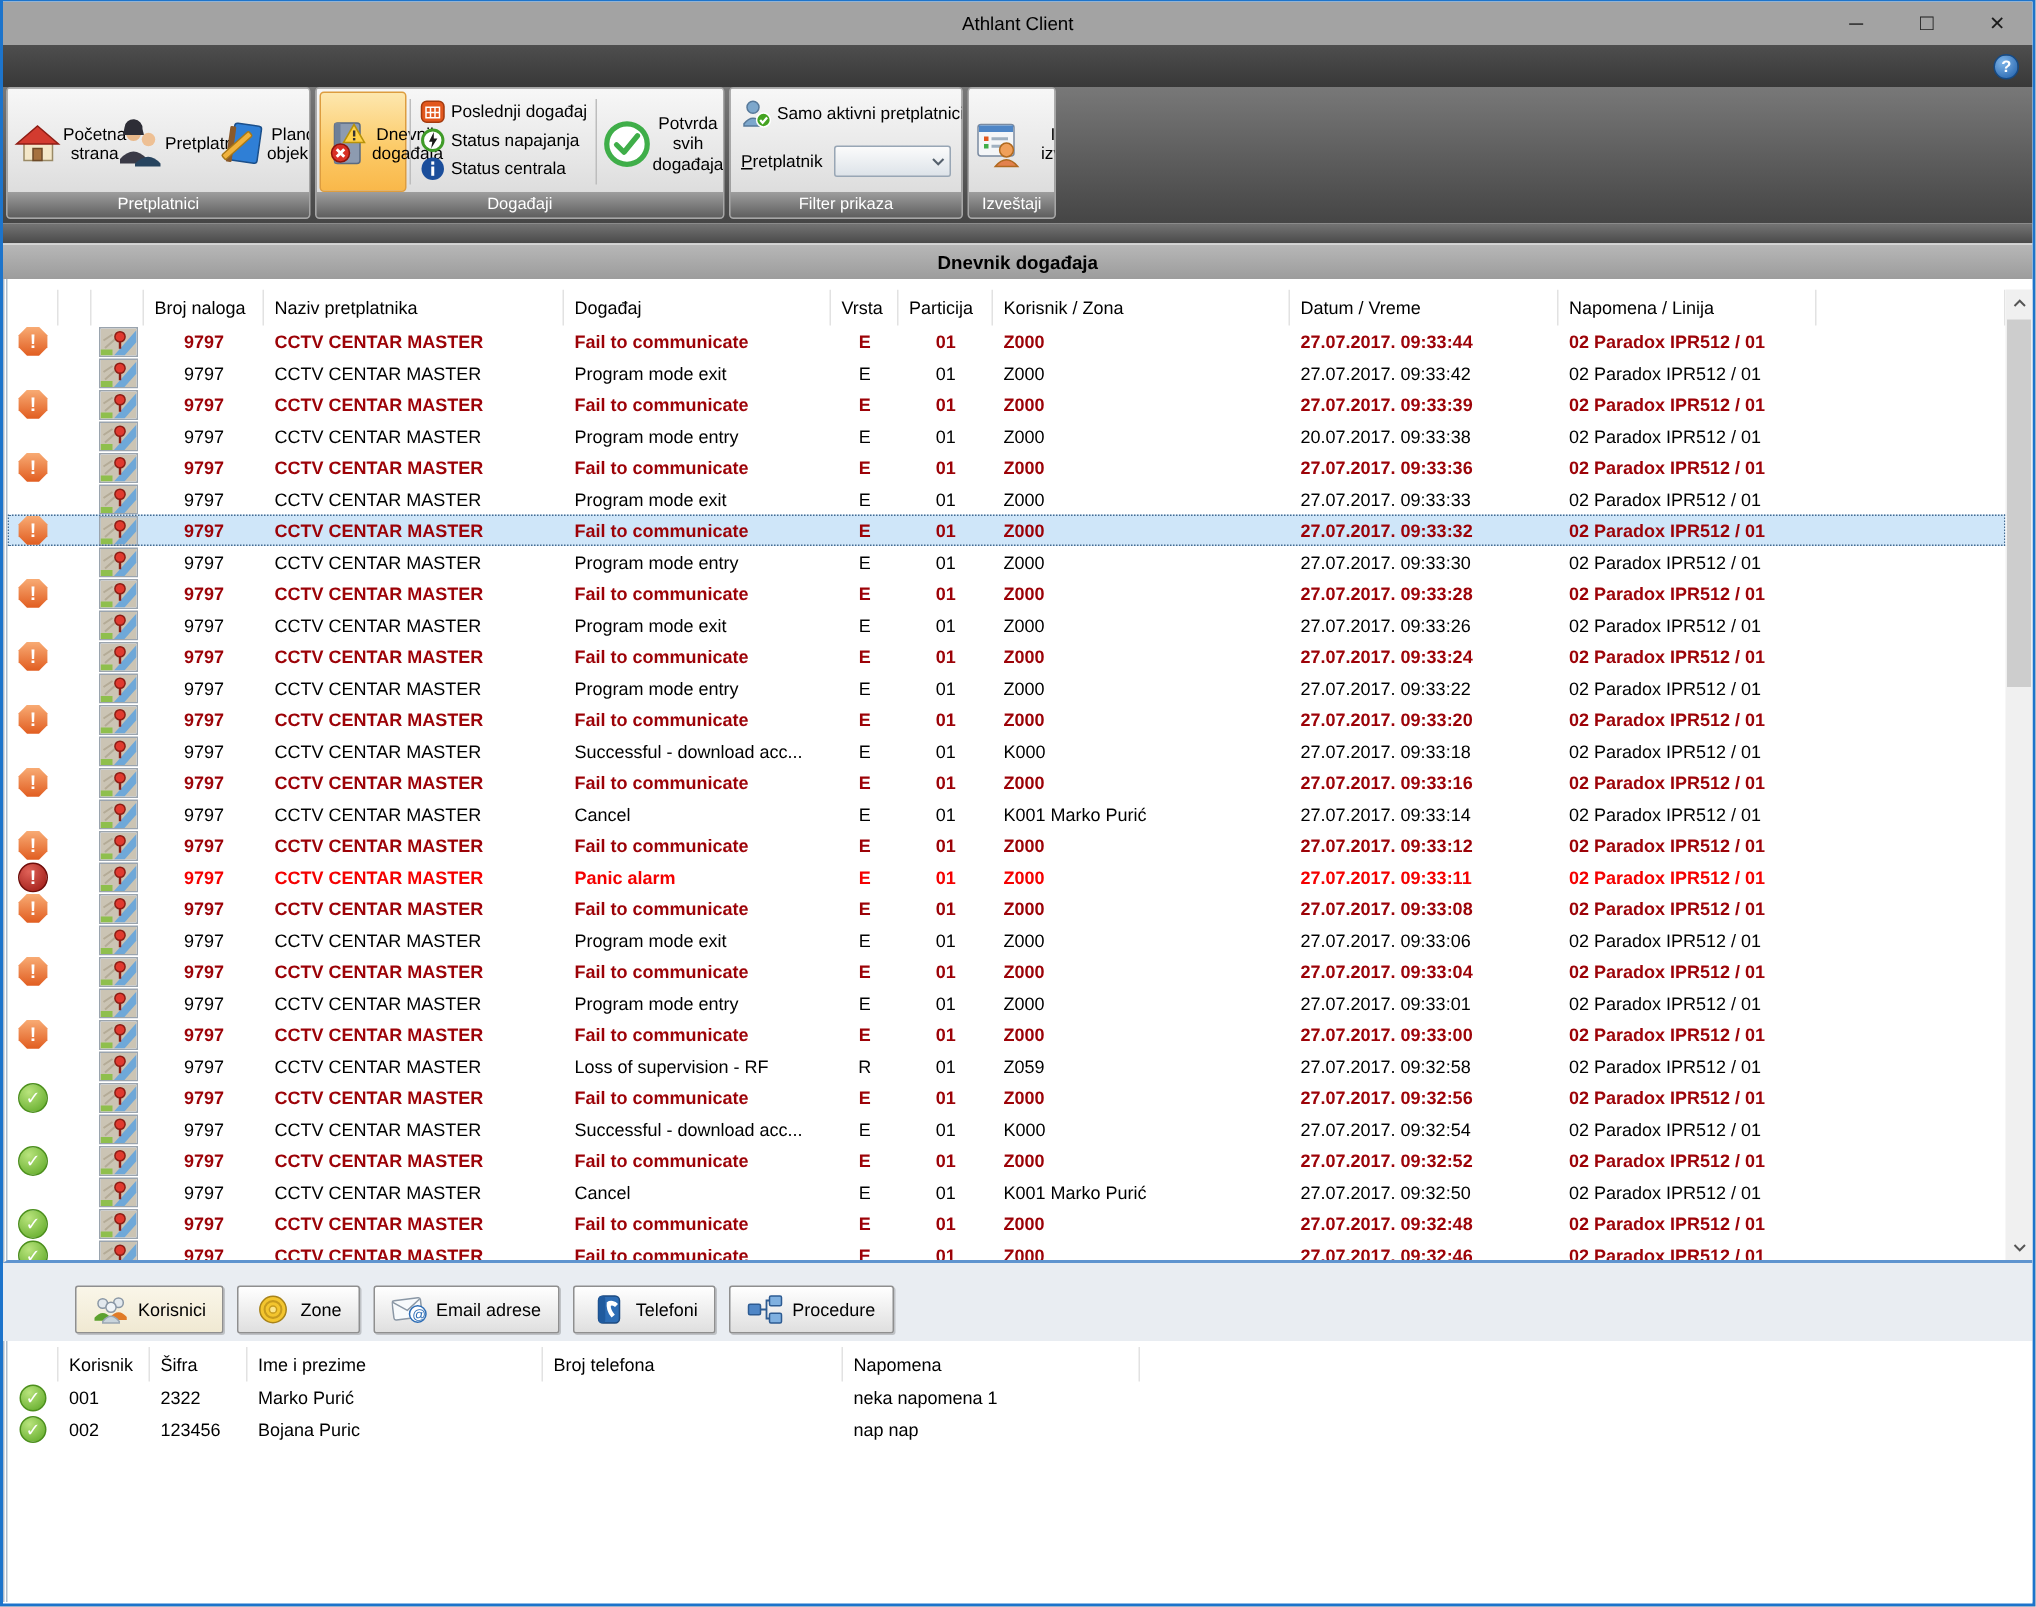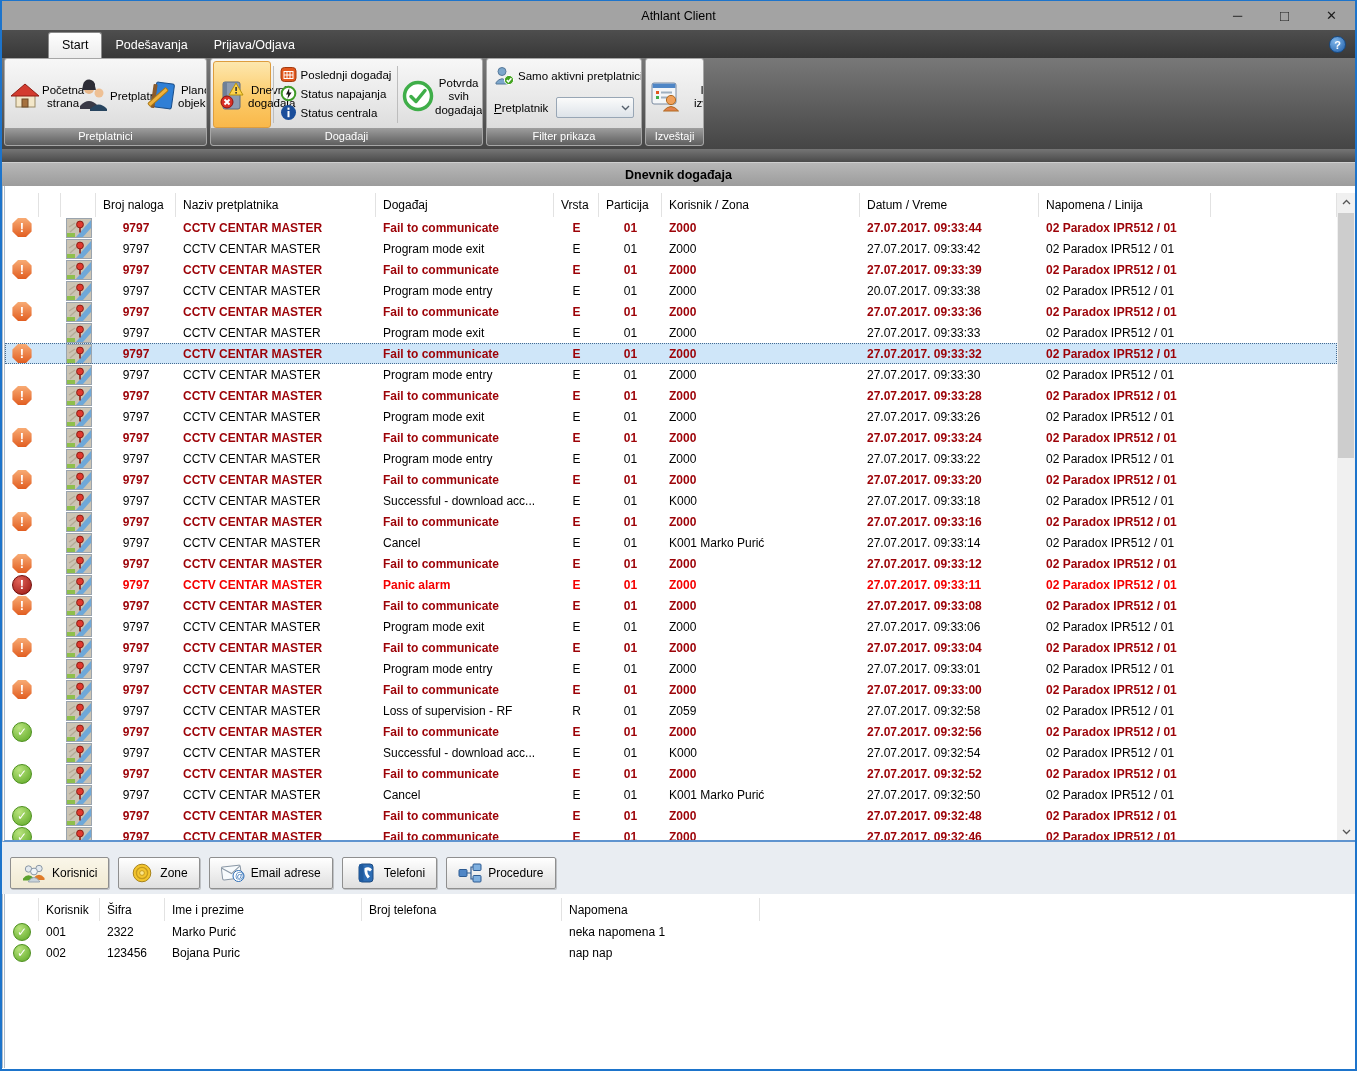--- a/index.html
+++ b/index.html
@@ -64,21 +64,21 @@
   .ic-map{width:26px;height:20px;flex:none;border:1px solid #9aa4ae;}
   
   .vscroll{position:absolute;right:0;top:7px;bottom:0;width:18px;background:#f0f0f0;}
   .sb-btn{position:absolute;left:0;width:18px;height:17px;display:flex;align-items:center;justify-content:center;color:#555;}
   .sb-up{top:0;} .sb-down{bottom:0;}
   .sb-thumb{position:absolute;left:1px;top:20px;width:16px;height:245px;background:#cdcdcd;}
   
   .btabs{height:52px;background:#e9edf2;display:flex;align-items:flex-end;gap:9px;padding:0 0 5px 8px;}
   .btab{display:flex;align-items:center;gap:6px;height:32px;padding:0 11px;font-size:12px;
     background:linear-gradient(#ffffff,#dfdfdf);border:1px solid #8f8f8f;border-radius:2px;box-shadow:1px 1px 0 rgba(0,0,0,.18);}
-  .btab.selected{background:linear-gradient(#faf6e9,#f0e9d2);}
+  .btab.selected{background:linear-gradient(#faf6e9,#f0e9d2);margin-left:40px;}
   .bticon{width:24px;height:20px;flex:none;}
   .users-wrap{background:#fff;height:174px;border-left:3px double #aebccb;padding-top:4px;}
   .uhead,.urow{display:grid;grid-template-columns:34px 61px 65px 197px 200px 198px 1fr;}
   .uhead{height:23px;}
   .uhcell{display:flex;align-items:center;border-right:1px solid #e2e2e2;font-size:12px;white-space:nowrap;}
   .urow{height:21px;}
   .ucell{display:flex;align-items:center;overflow:hidden;white-space:nowrap;}
   .ucell .ic-ok{width:18px;height:18px;}
 </style>
 </head>
@@ -89,25 +89,20 @@
   <div class="titlebar">
     <div class="title">Athlant Client</div>
     <div class="win-controls">
       <div class="win-btn">─</div>
       <div class="win-btn" style="font-size:15px;">□</div>
       <div class="win-btn">✕</div>
     </div>
   </div>
 
   <div class="tabbar">
-    <div id="ribbon-tabs" style="display:flex;align-items:flex-end;">
-        <div class="tab selected">Start</div>
-        <div class="tab">Podešavanja</div>
-        <div class="tab">Prijava/Odjava</div>
-      </div>
     <div class="help-btn">?</div>
   </div>
 
   <div class="ribbon">
 
     <div class="rgroup" style="width:203px;">
       <div class="rgroup-body">
         <div class="bigbtn">
           <svg class="bicon" viewBox="0 0 34 34">
               <rect x="8" y="15" width="19" height="13" fill="#f3e7c9" stroke="#9a8a66"></rect>

